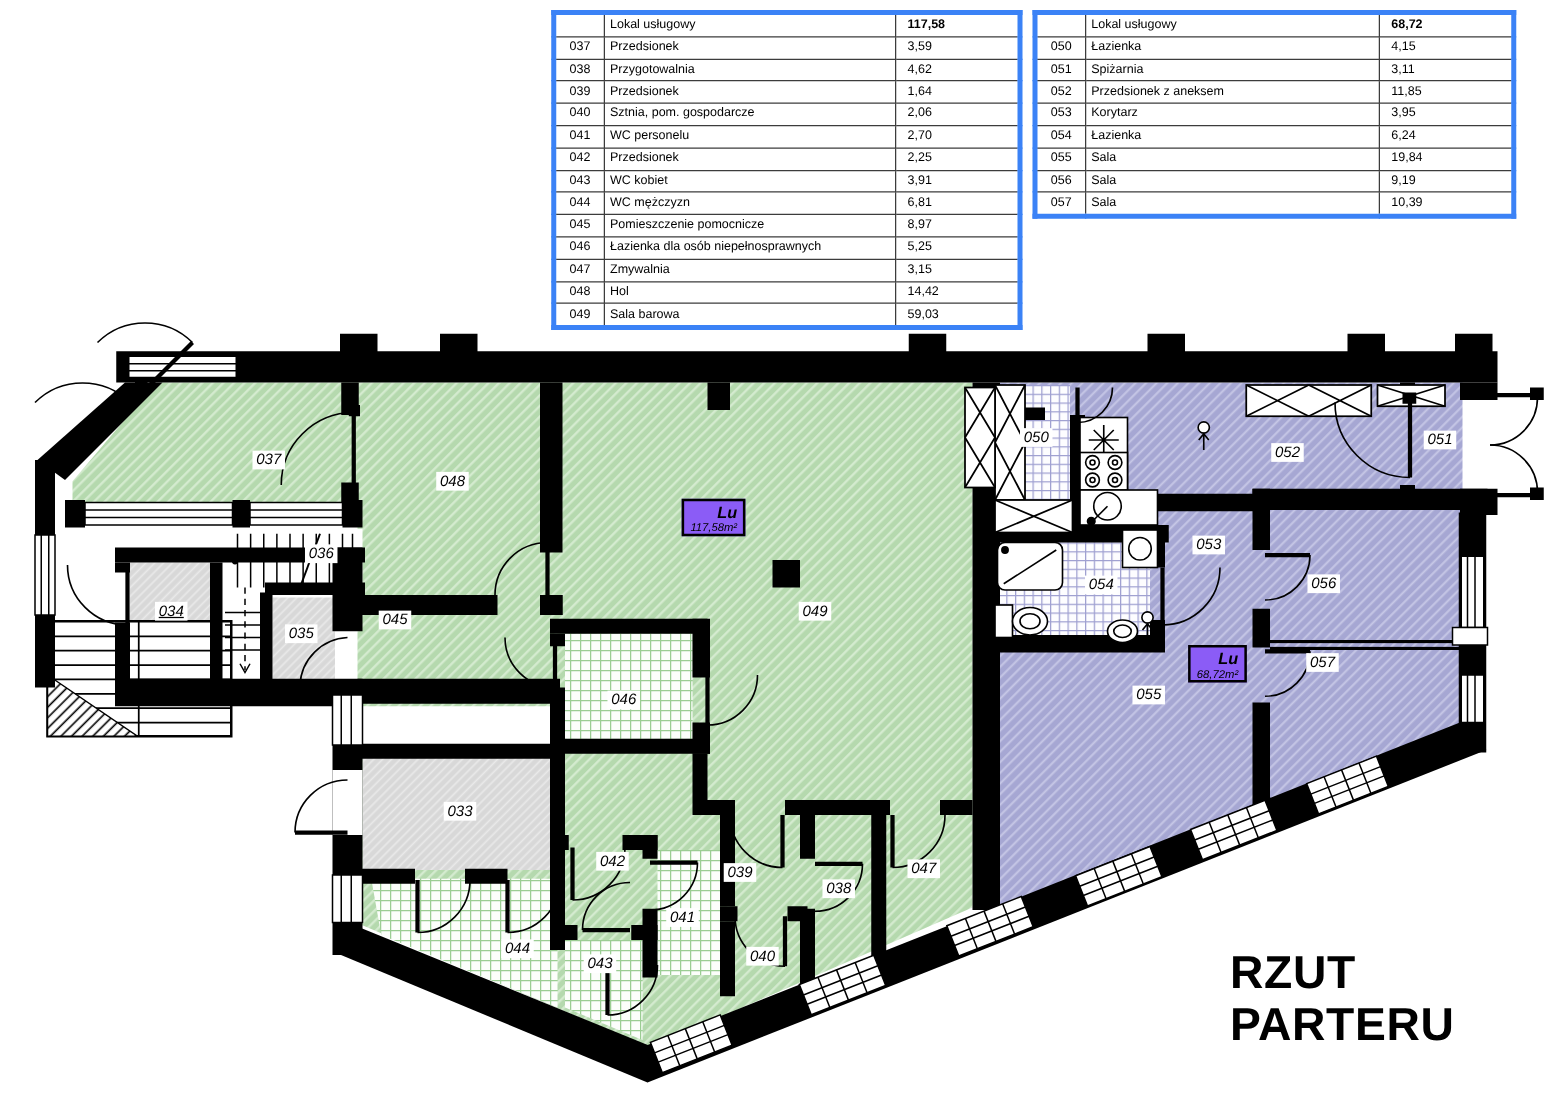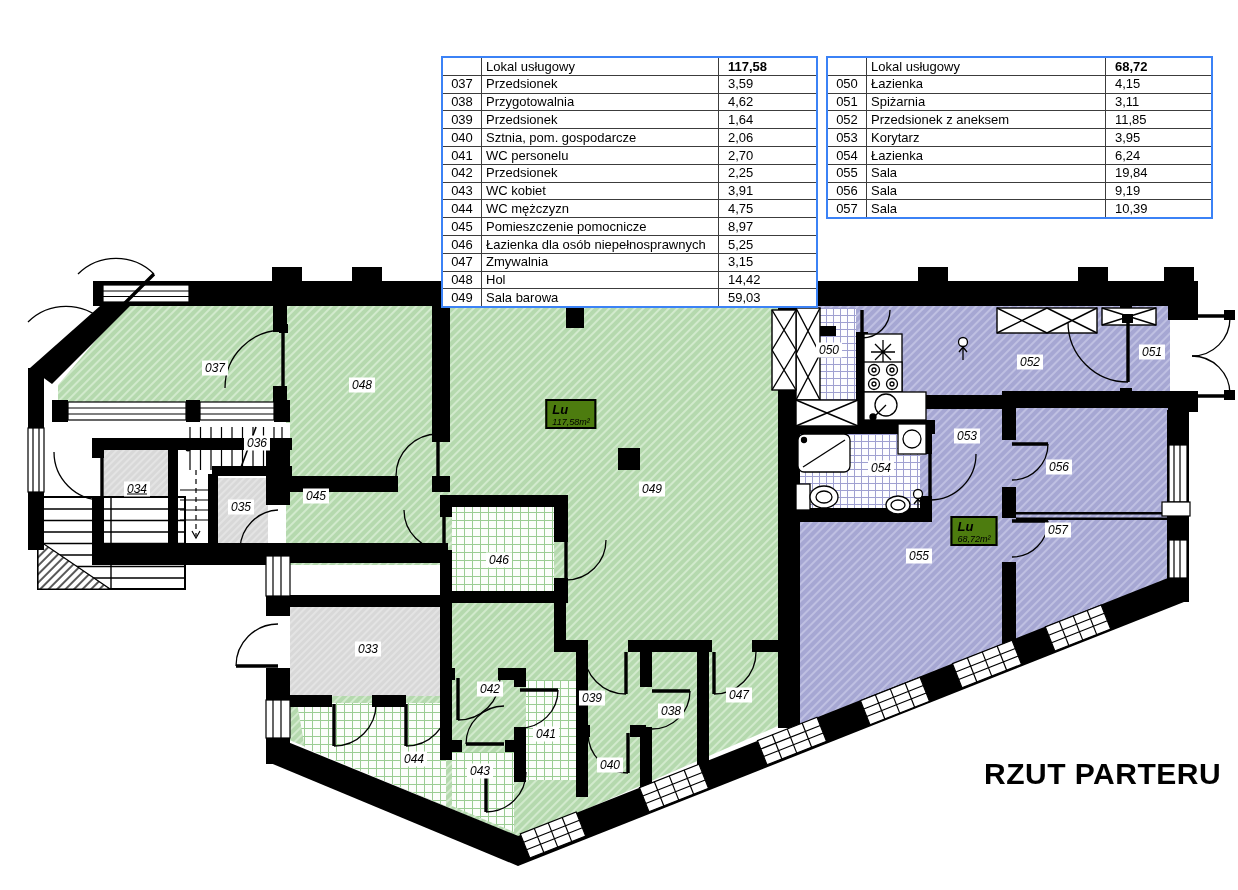--- a/index.html
+++ b/index.html
@@ -1,45 +1,45 @@
 <!DOCTYPE html>
 <html><head>
 <meta charset="utf-8">
 <style>
   html,body{margin:0;padding:0;background:#fff;}
   #canvas{position:relative;width:1238px;height:890px;background:#fff;overflow:hidden;
           font-family:"Liberation Sans",sans-serif;color:#000;}
   #plan-svg{position:absolute;left:0;top:0;}
 
   
-  .area-table{position:absolute;top:8px;border-collapse:collapse;font-size:13px;
-              border:2px solid #3b82f6;background:#fff;table-layout:fixed;margin-top:48px;}
+  .area-table{position:absolute;top:8px;border-collapse:collapse;font-size:10px;
+              border:4px solid #3b82f6;background:#fff;table-layout:fixed;}
   .t-green{left:441px;width:377px;}
   .t-purple{left:826px;width:387px;}
   .area-table td{border:1px solid #3c3c3c;height:16.8px;padding:0 4px;line-height:1.05;
                  background:#fff;overflow:hidden;white-space:nowrap;}
   .area-table .c-num{width:34px;text-align:center;padding:0 2px;}
   .area-table .c-val{width:84px;padding-left:9px;}
   .t-purple .c-val{width:92px;}
   .swatch-green,.hdr-green{background:repeating-linear-gradient(135deg,#cbe6c6 0 3px,#e7f4e4 3px 6px);}
   .swatch-purple,.hdr-purple{background:repeating-linear-gradient(135deg,#b6b7db 0 3px,#dadbef 3px 6px);}
   .hdr-total{font-weight:bold;}
 
   
   .room-label{position:absolute;transform:translate(-50%,-50%);background:#fff;
               font:italic 12px "Liberation Sans",sans-serif;padding:0 3px;line-height:15px;
               white-space:nowrap;z-index:4;}
-  .area-label{position:absolute;transform:translate(-50%,-50%);background:#4d7c0f;
-              border:2px solid #000;text-align:left;padding:1px 5px 0;z-index:4;line-height:1;}
+  .area-label{position:absolute;transform:translate(-50%,-50%);background:#8b5cf6;
+              border:2px solid #000;text-align:right;padding:1px 5px 0;z-index:4;line-height:1;}
   .area-label .t{font:italic bold 13px "Liberation Sans",sans-serif;display:block;}
   .area-label .a{font:italic 9px "Liberation Sans",sans-serif;display:block;}
 
   
   #title-block{position:absolute;left:984px;top:757px;z-index:4;}
-  #title-block .main{font-size:30px;font-weight:bold;letter-spacing:.5px;}
+  #title-block .main{font-size:37px;font-weight:bold;letter-spacing:.5px;}
   #title-block .sub{font-size:27px;margin-top:3px;}
 </style>
 </head>
 <body>
 
 <div id="canvas">
 
   <svg id="plan-svg" width="1238" height="890" viewBox="0 0 1238 890">
     <defs>
       <pattern id="pg" width="6" height="6" patternUnits="userSpaceOnUse" patternTransform="rotate(45)">
@@ -372,21 +372,21 @@
           <td class="c-val">2,25</td>
         </tr>
         <tr>
           <td class="c-num">043</td>
           <td class="c-name">WC kobiet</td>
           <td class="c-val">3,91</td>
         </tr>
         <tr>
           <td class="c-num">044</td>
           <td class="c-name">WC mężczyzn</td>
-          <td class="c-val">4,75</td>
+          <td class="c-val">6,81</td>
         </tr>
         <tr>
           <td class="c-num">045</td>
           <td class="c-name">Pomieszczenie pomocnicze</td>
           <td class="c-val">8,97</td>
         </tr>
         <tr>
           <td class="c-num">046</td>
           <td class="c-name">Łazienka dla osób niepełnosprawnych</td>
           <td class="c-val">5,25</td>

